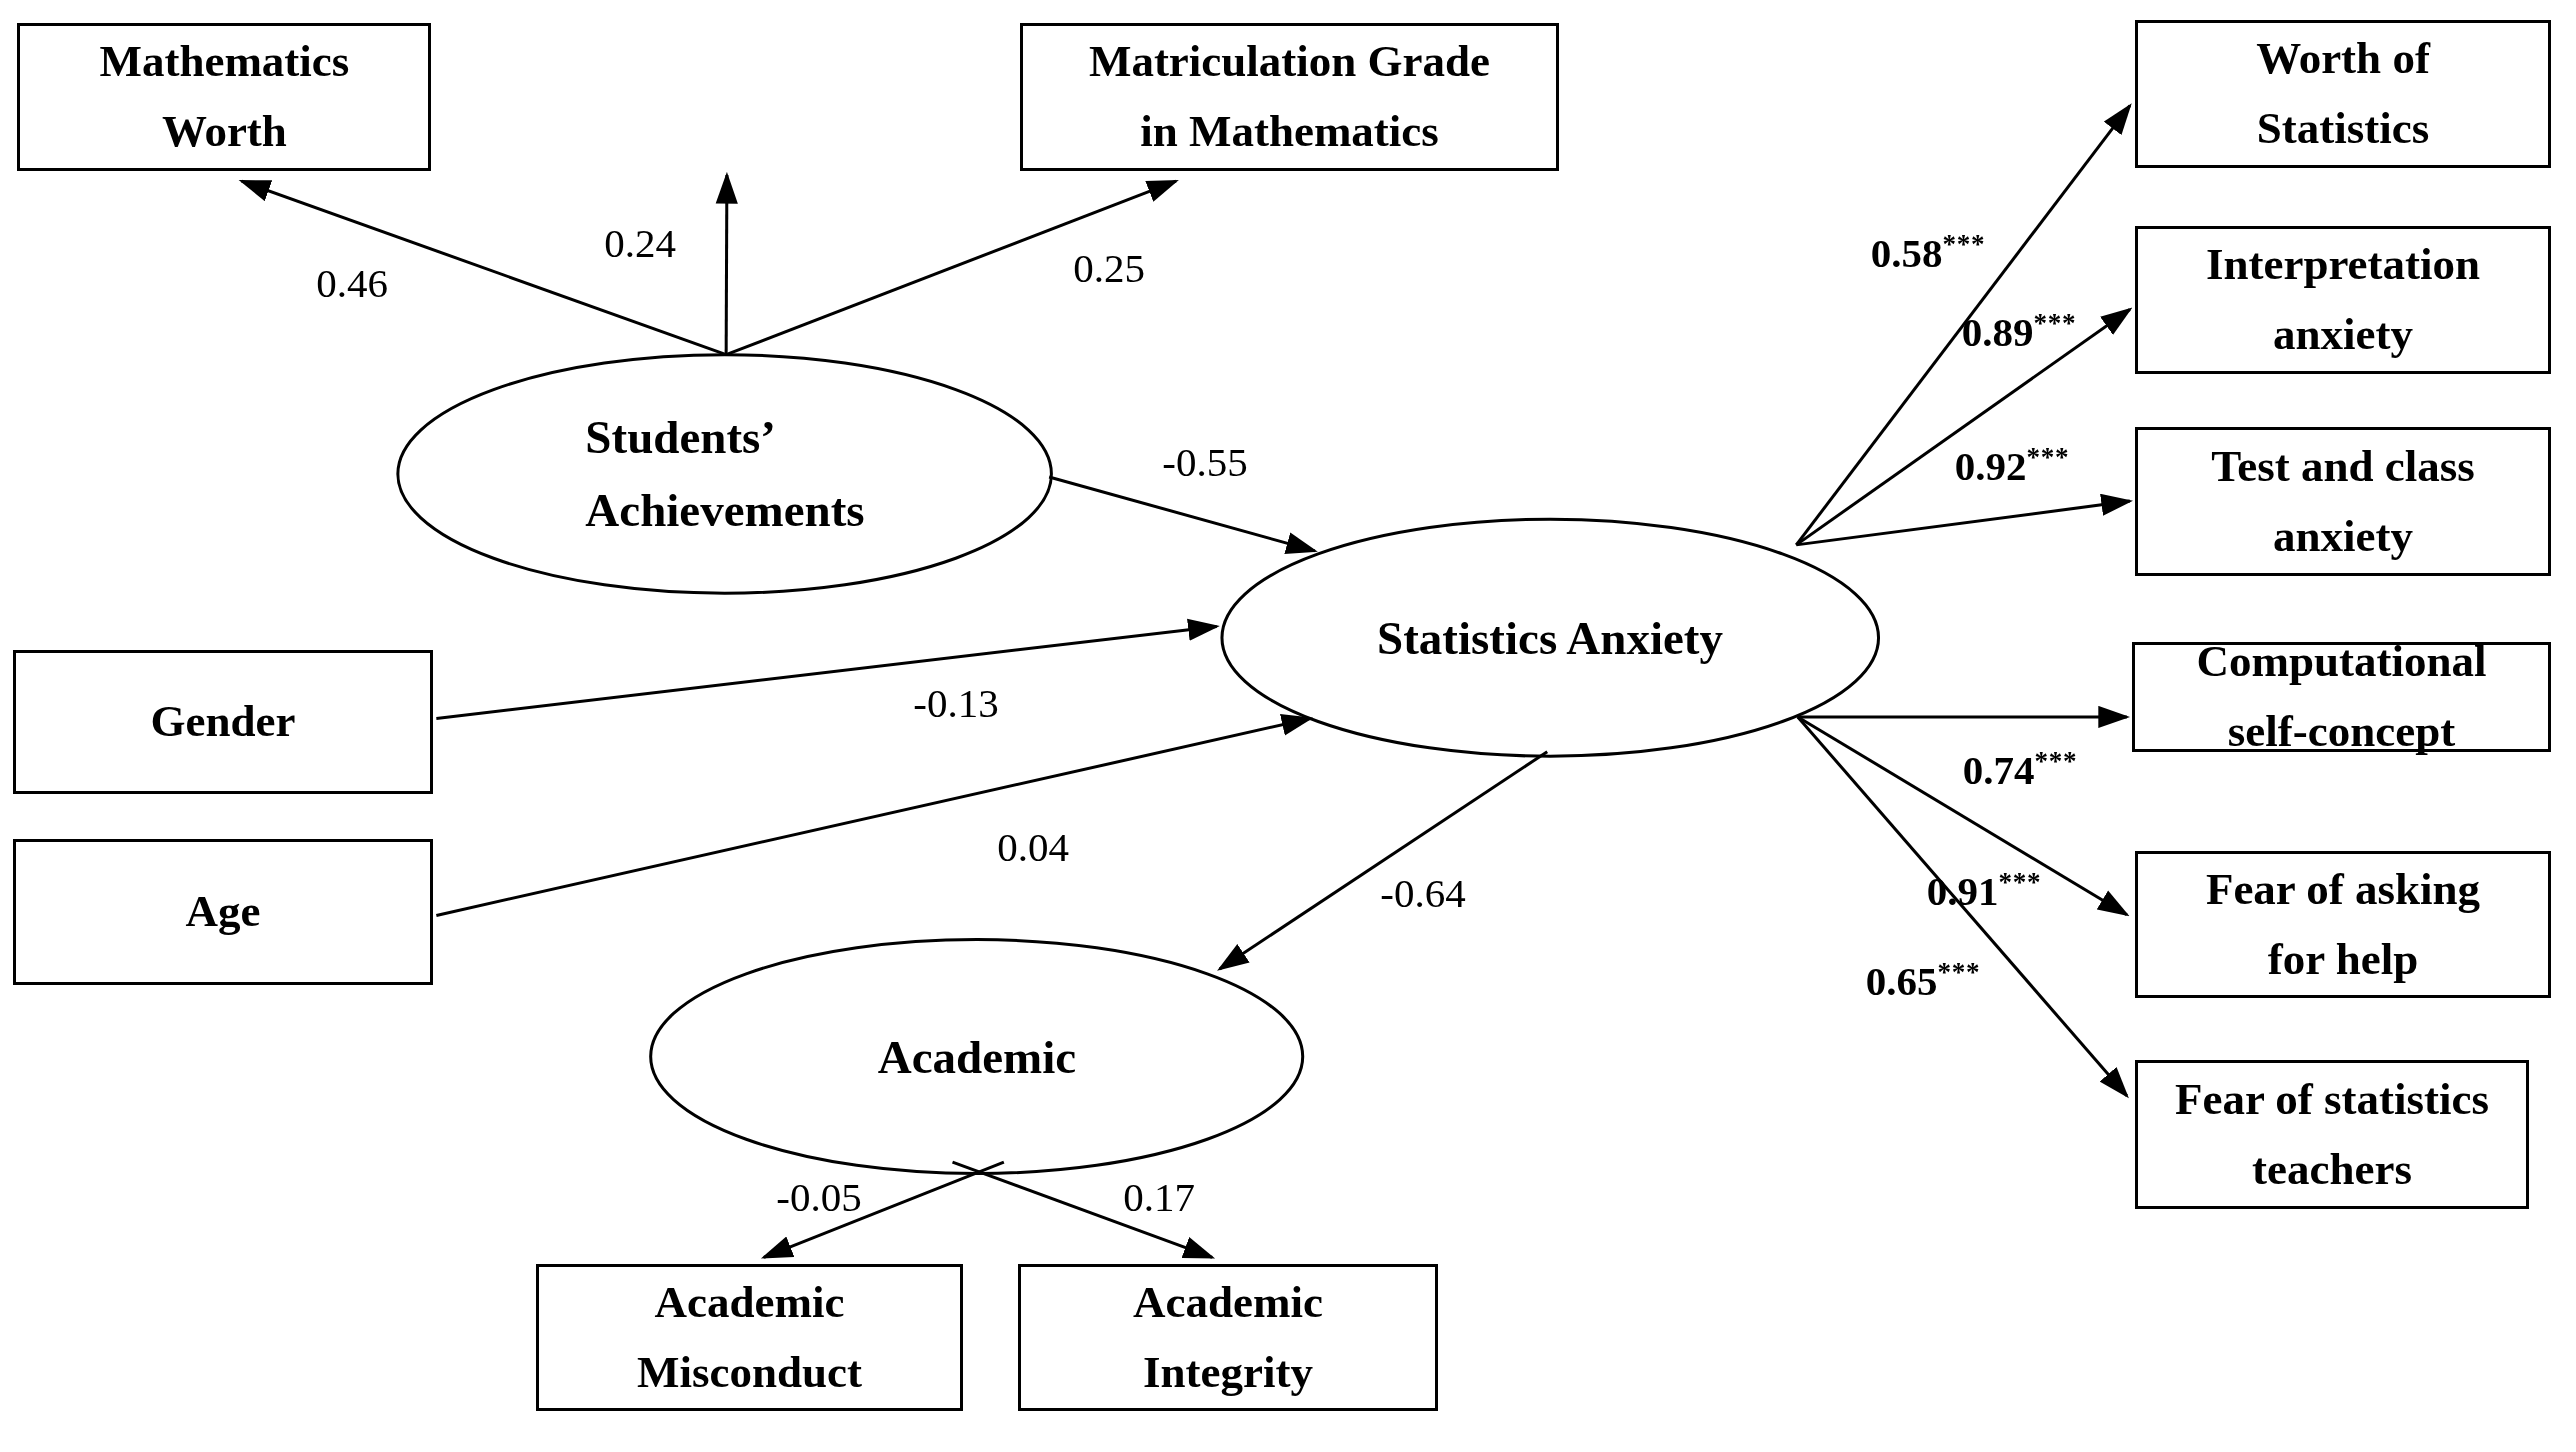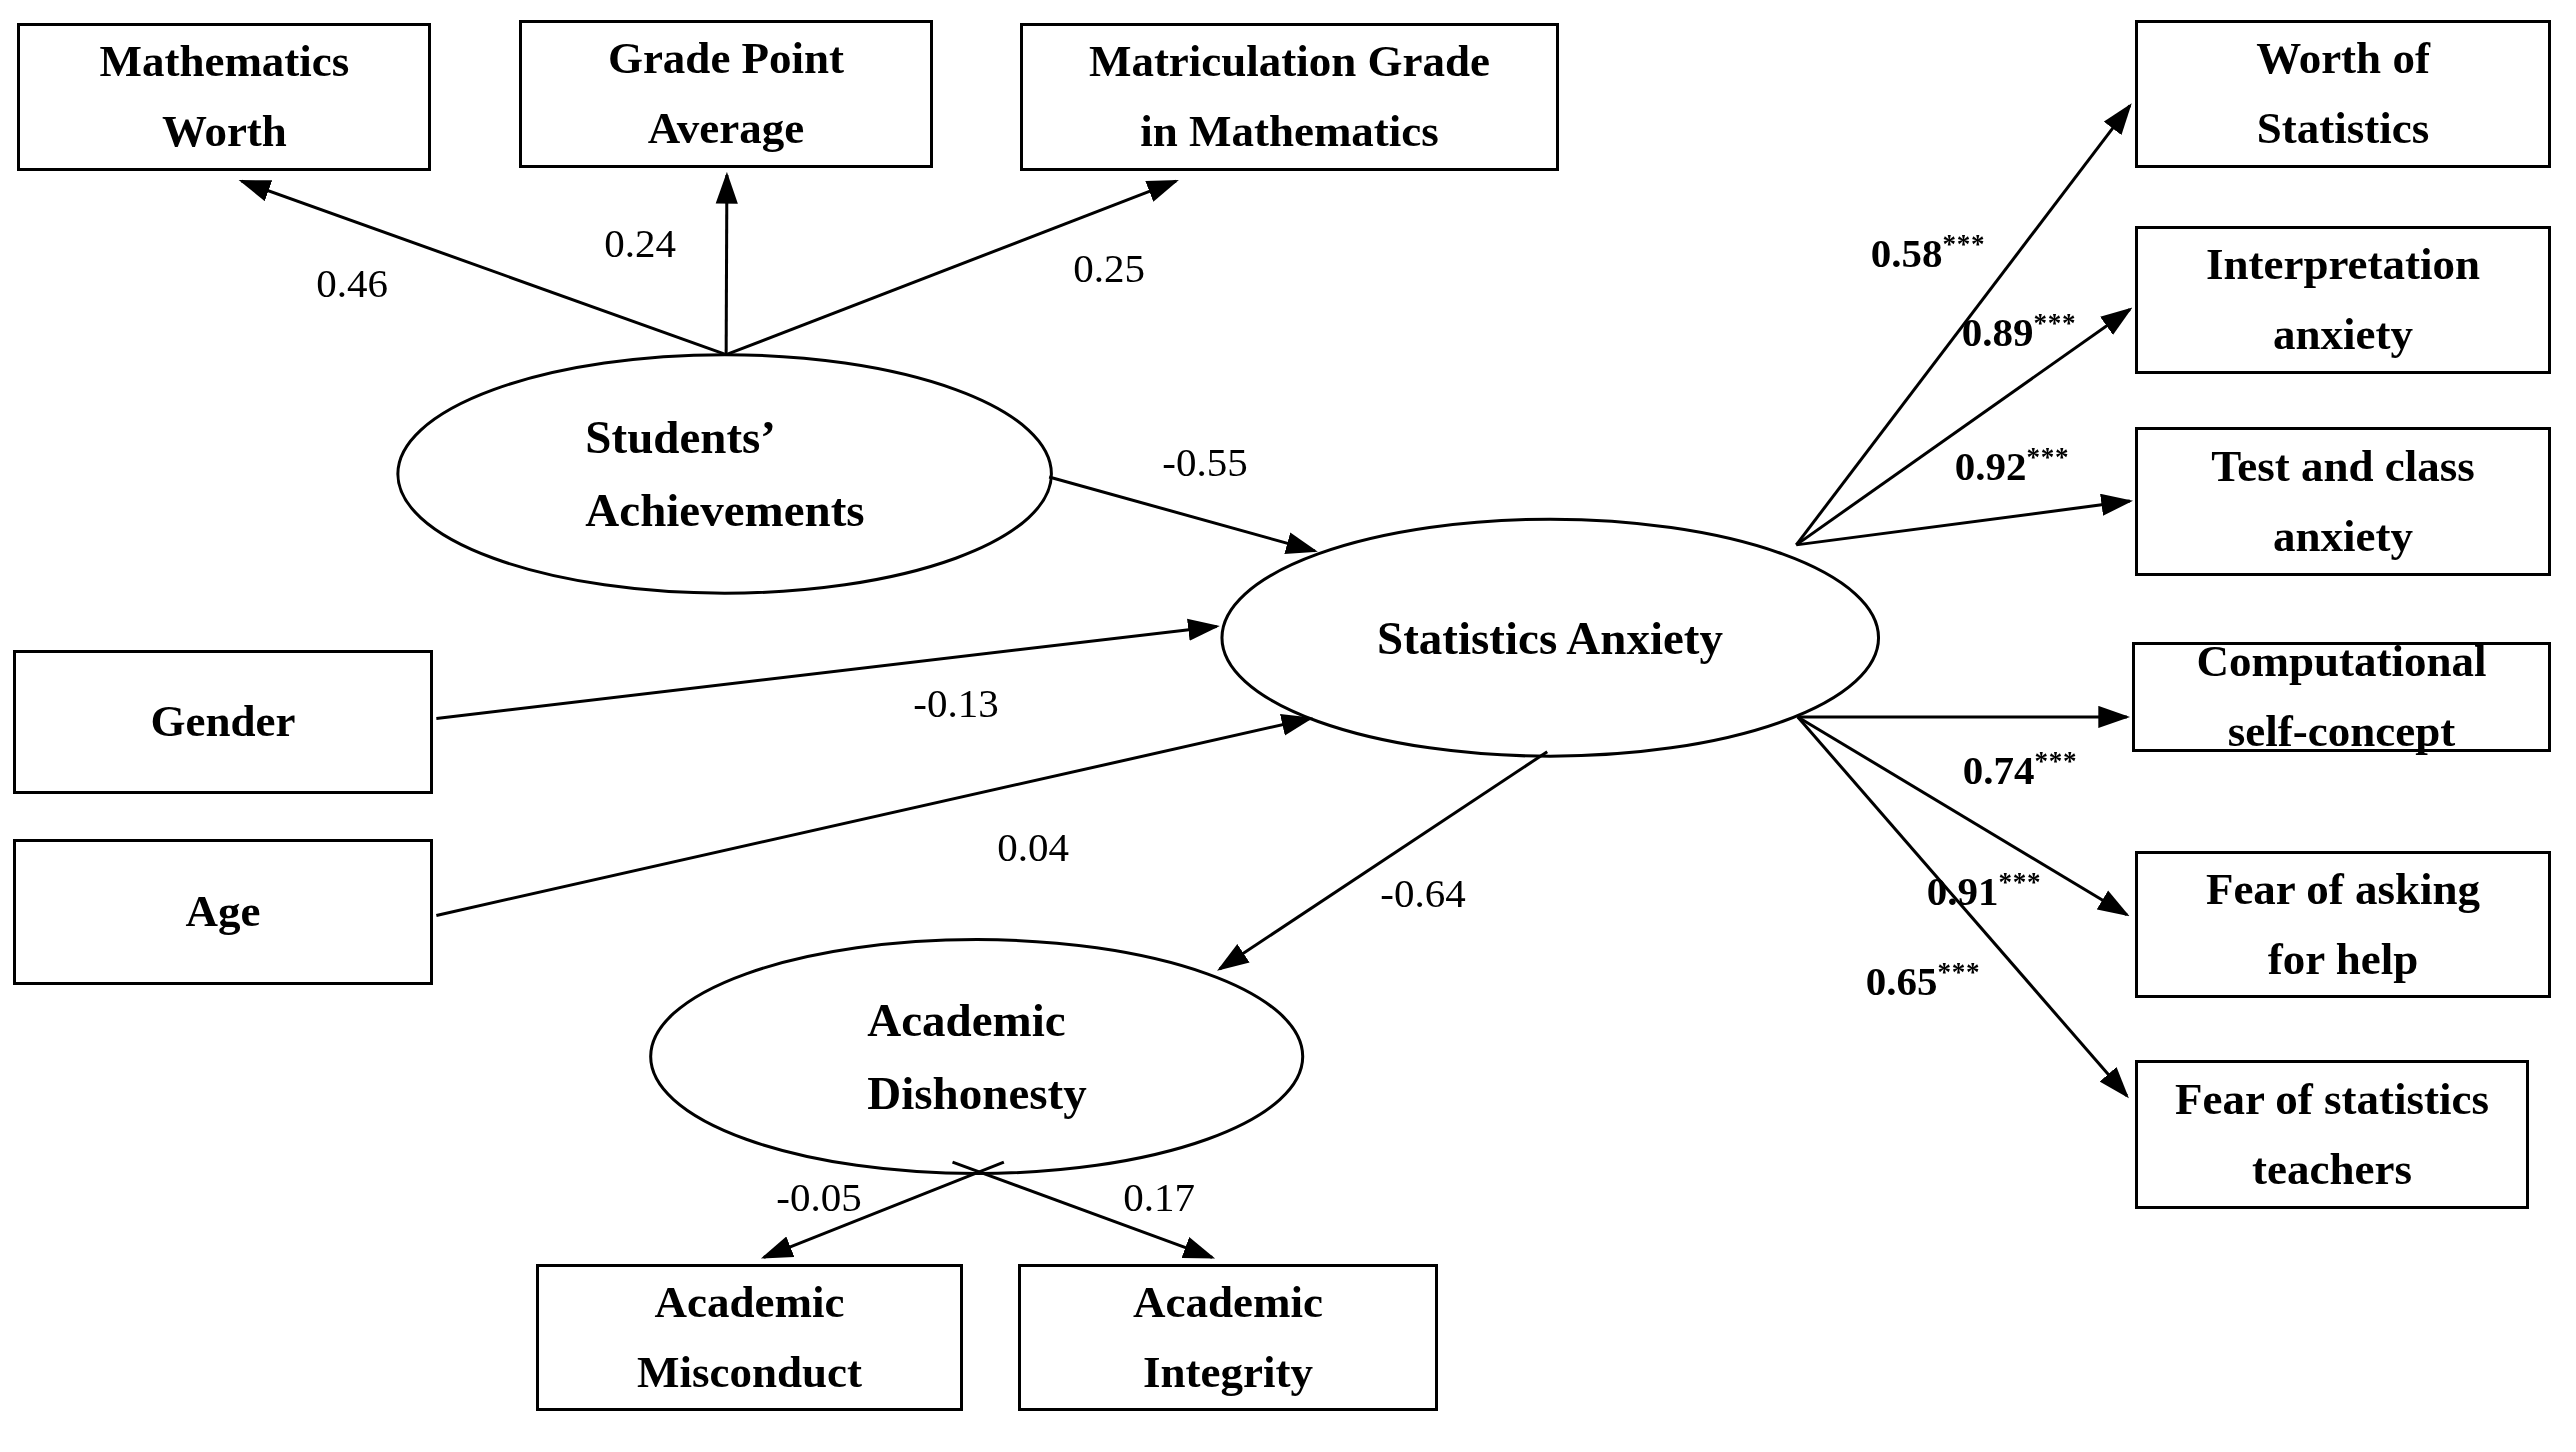--- a/index.html
+++ b/index.html
@@ -105,24 +105,20 @@
     <line x1="2382" y1="950" x2="2818" y2="1452" stroke="#000000" stroke-width="4" marker-end="url(#ah)"></line>
 
     <line x1="1330" y1="1540" x2="1012" y2="1666" stroke="#000000" stroke-width="4" marker-end="url(#ah)"></line>
     <line x1="1262" y1="1540" x2="1606" y2="1666" stroke="#000000" stroke-width="4" marker-end="url(#ah)"></line>
   </svg>
 
   <div class="node" style="left:17.4px;   top:22.6px;   width:414px; height:148px">
     <span>Mathematics</span>
     <span>Worth</span>
   </div>
-  <div class="node" style="left:519px;  top:19.6px;   width:414px; height:148px">
-    <span>Grade Point</span>
-    <span>Average</span>
-  </div>
   <div class="node" style="left:1020px; top:22.6px;   width:539px; height:148px">
     <span>Matriculation Grade</span>
     <span>in Mathematics</span>
   </div>
   <div class="node" style="left:2135px; top:19.6px;   width:416px; height:148px">
     <span>Worth of</span>
     <span>Statistics</span>
   </div>
   <div class="node" style="left:2135px; top:226px;  width:416px; height:148px">
     <span>Interpretation</span>
@@ -163,21 +159,20 @@
 
   <div class="oval-label" style="left:725px;  top:474px">
     <span>Students’</span>
     <span>Achievements</span>
   </div>
   <div class="oval-label" style="left:1550px; top:638px">
     <span>Statistics Anxiety</span>
   </div>
   <div class="oval-label" style="left:977px; top:1057px">
     <span>Academic</span>
-    <span>Dishonesty</span>
   </div>
 
   <span class="coef" style="left:352px;  top:283px"><span>0.46</span><sup></sup></span>
   <span class="coef" style="left:640px;  top:243px"><span>0.24</span><sup></sup></span>
   <span class="coef" style="left:1109px; top:268px"><span>0.25</span><sup></sup></span>
   <span class="coef" style="left:1205px; top:462px"><span>-0.55</span><sup></sup></span>
   <span class="coef" style="left:956px; top:703px"><span>-0.13</span><sup></sup></span>
   <span class="coef" style="left:1033px; top:847px"><span>0.04</span><sup></sup></span>
   <span class="coef" style="left:1423px; top:893px"><span>-0.64</span><sup></sup></span>
   <span class="coef sig" style="left:1928px; top:253px"><span>0.58</span><sup>***</sup></span>

